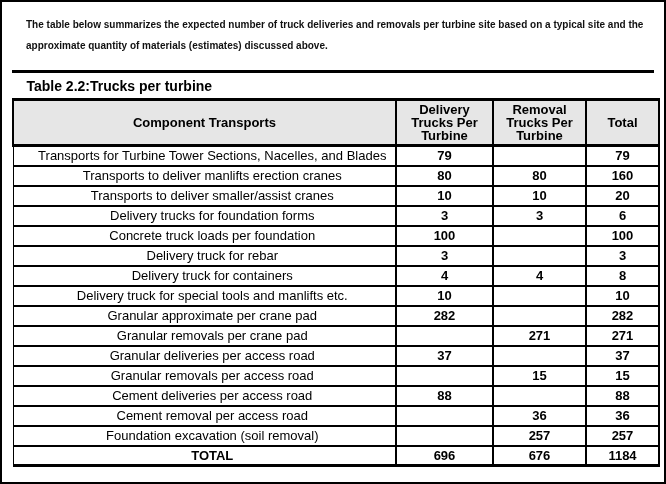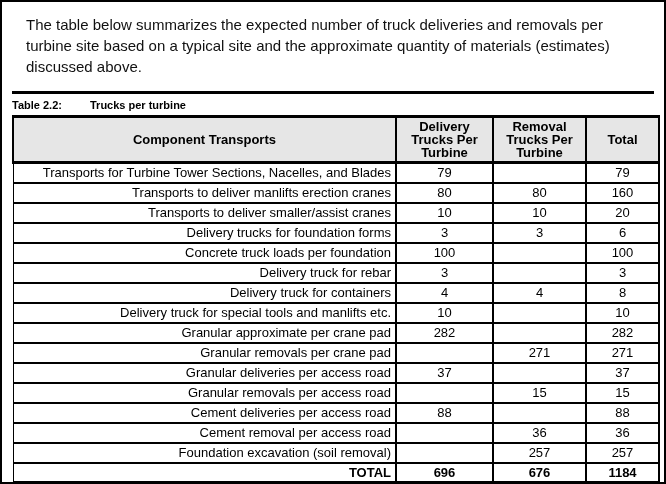--- a/index.html
+++ b/index.html
@@ -12,34 +12,36 @@
     width: 666px;
     height: 484px;
     background: #fff;
     border: 2px solid #000;
     position: relative;
     overflow: hidden;
   }
   .intro {
     margin: 12px 24px 0 24px;
     width: 618px;
-    font-size: 15px;
+    font-size: 10px;
     line-height: 21px;
     color: #111;
+    font-weight: bold;
   }
   .rule {
     margin: 14px 10px 0 10px;
     height: 3px;
     background: #000;
   }
   .caption {
     margin: 5px 10px 4px 10px;
-    font-size: 11px;
+    font-size: 14px;
     font-weight: bold;
     display: flex;
+    text-align: right;
   }
   .caption .cap-label { width: 78px; }
   table.trucks {
     margin: 0 10px;
     border-collapse: collapse;
     table-layout: fixed;
     width: 646px;
     font-size: 13px;
   }
   table.trucks col.c-desc  { width: 383px; }
@@ -60,28 +62,28 @@
     line-height: 13px;
     padding: 2px 4px;
     background-color: #e6e6e6;
     background-image:
       radial-gradient(#aeaeae 22%, rgba(0,0,0,0) 24%),
       radial-gradient(#aeaeae 22%, rgba(0,0,0,0) 24%);
     background-size: 4px 4px;
     background-position: 0 0, 2px 2px;
   }
   table.trucks td { height: 20px; }
-  table.trucks td.desc { text-align: right; padding: 1px 4px 1px 20px; }
+  table.trucks td.desc { text-align: center; padding: 1px 4px 1px 20px; }
   table.trucks td.num  { text-align: center; padding: 1px 2px; }
   table.trucks tr.total-row td {
     font-weight: bold;
     border-bottom: 3px solid #000;
   }
   table.trucks tbody td { border-left-width: 1px; }
-  table.trucks td + td { border-left-width: 2px; }
+  table.trucks td + td { border-left-width: 2px; font-weight: bold; }
 </style>
 </head>
 <body>
 
 <div class="page">
 
   <p class="intro">The table below summarizes the expected number of truck deliveries and removals per turbine site based on a typical site and the approximate quantity of materials (estimates) discussed above.</p>
 
   <div class="rule"></div>
 

